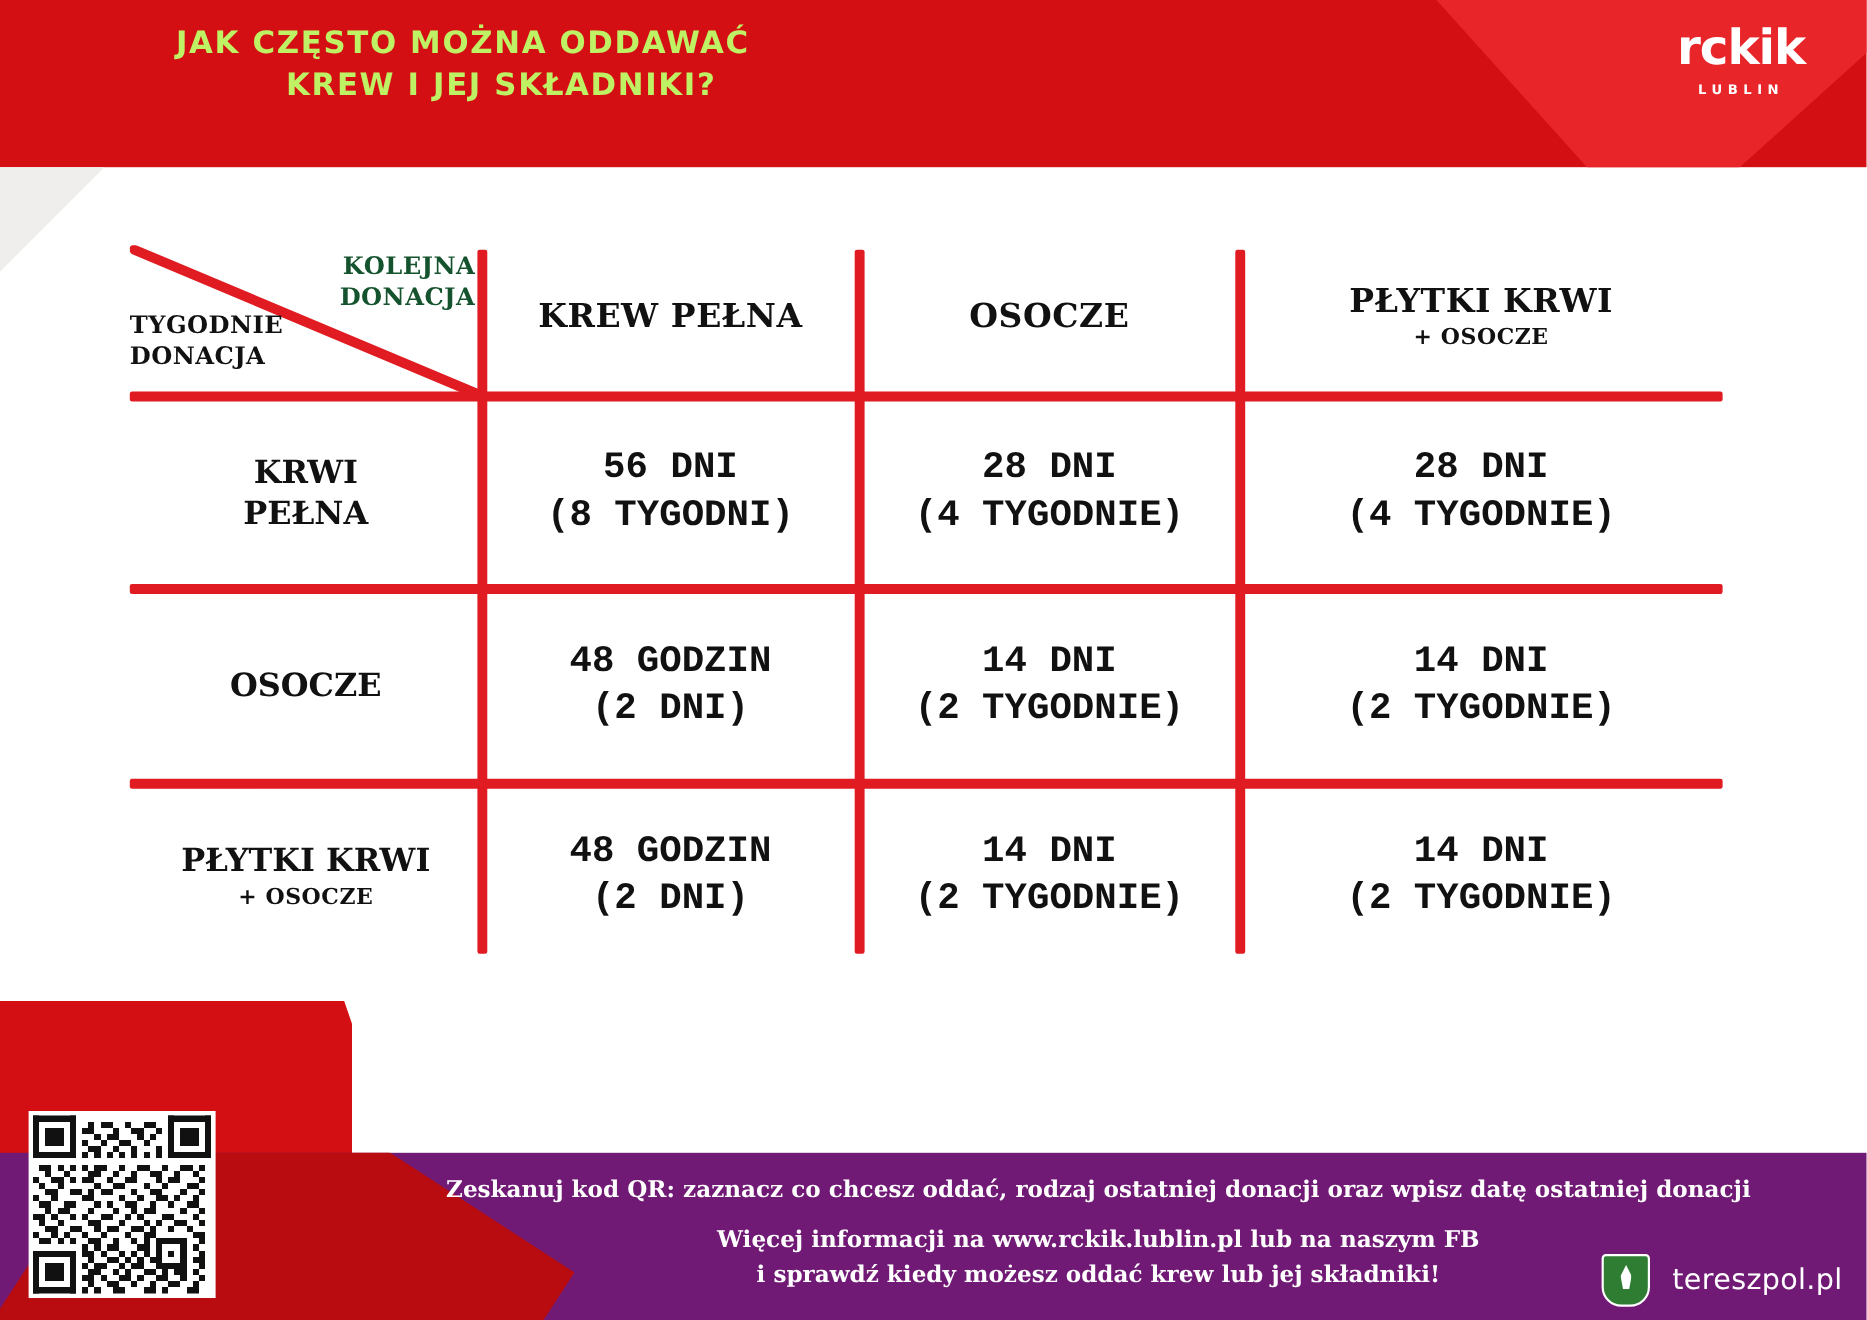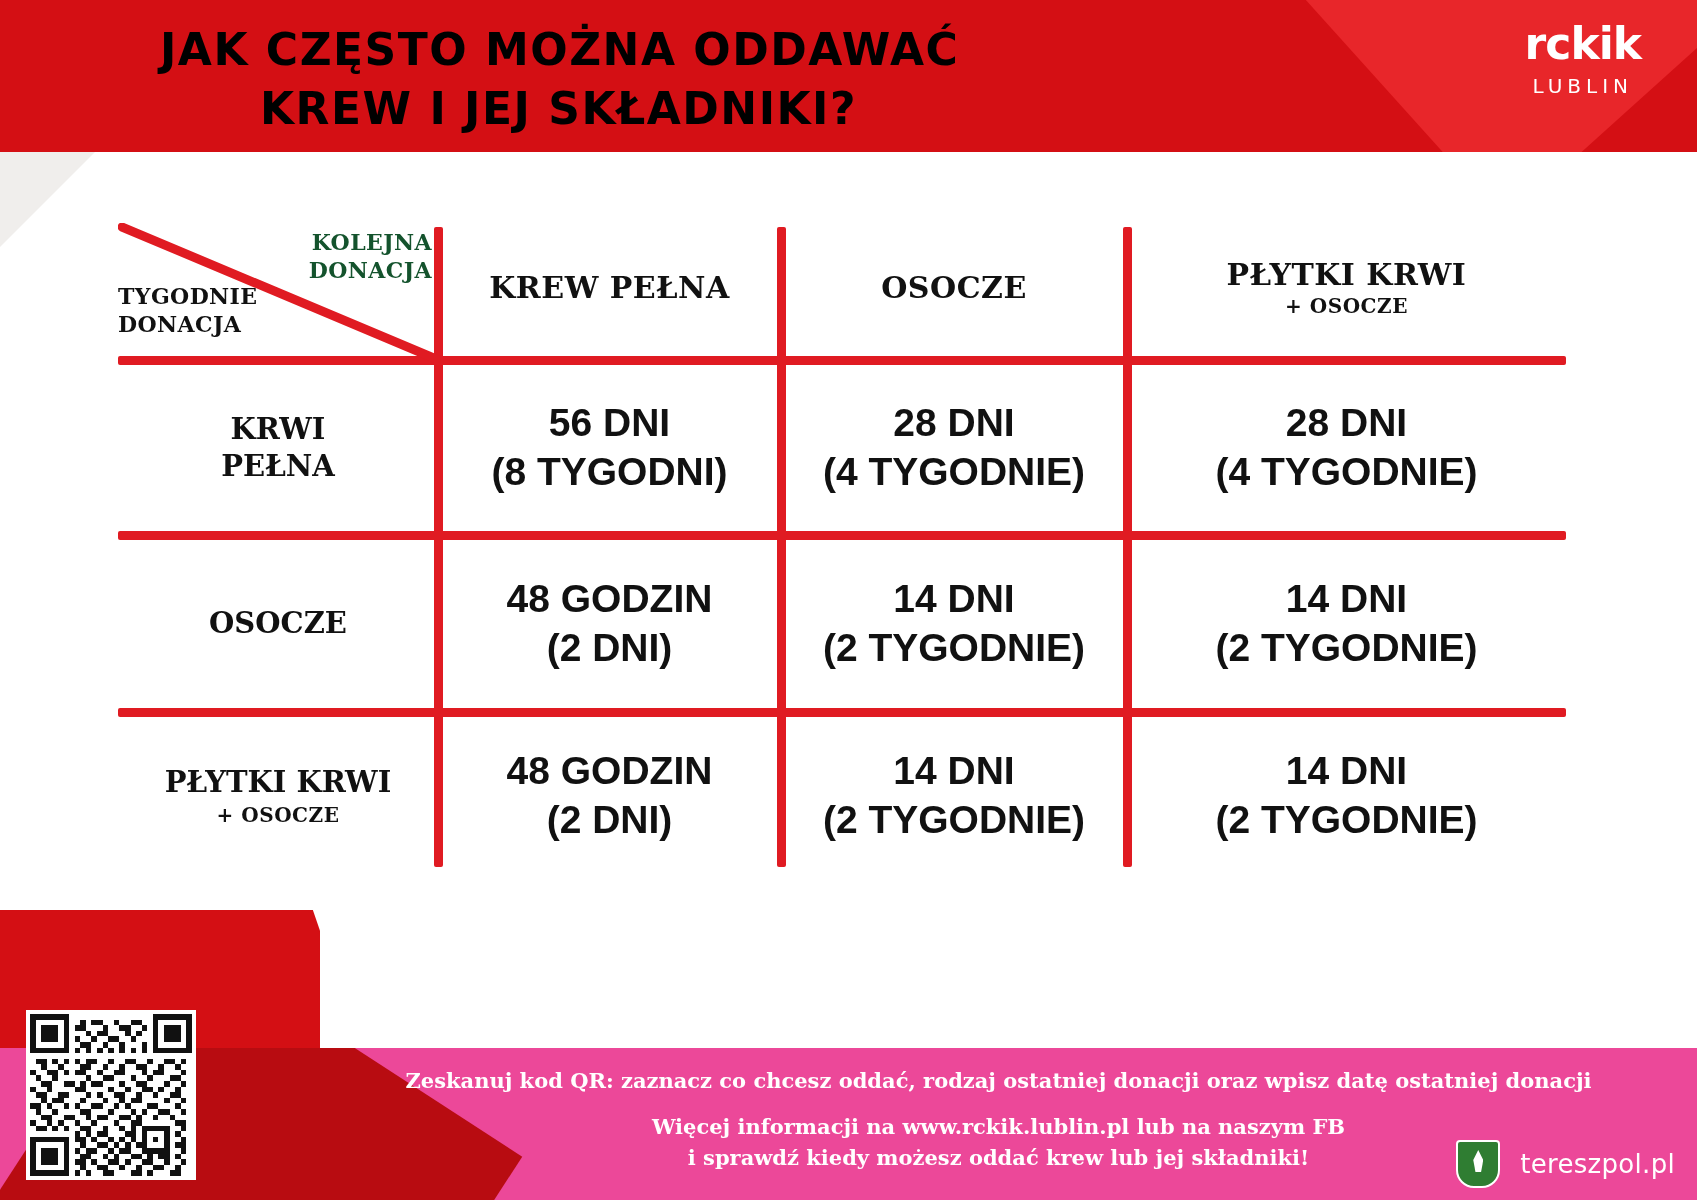--- a/index.html
+++ b/index.html
@@ -36,23 +36,23 @@
   }
   .title-block {
     position: absolute;
     left: 160px;
     top: 20px;
     z-index: 3;
   }
   .title-line {
     font-family: "DejaVu Sans", sans-serif;
     font-weight: bold;
-    font-size: 44px;
+    font-size: 28px;
     letter-spacing: 1.5px;
-    color: #000000;
+    color: #bef264;
     line-height: 1.35;
     white-space: nowrap;
   }
   .title-line.l2 { margin-left: 100px; }
 
   
   .logo {
     position: absolute;
     right: 56px;
     top: 22px;
@@ -64,22 +64,22 @@
     font-family: "DejaVu Sans", sans-serif;
     font-weight: bold;
     font-size: 44px;
     letter-spacing: -1px;
     line-height: 1;
     position: relative;
     display: inline-block;
   }
   .logo-sub {
     font-family: "DejaVu Sans", sans-serif;
-    font-weight: normal;
-    font-size: 20px;
+    font-weight: bold;
+    font-size: 12px;
     letter-spacing: 5px;
     margin-top: 8px;
   }
 
   
   .corner-left-top {
     position: absolute;
     left: 0; top: 152px;
     width: 0; height: 0;
     border-left: 95px solid #f0eeec;
@@ -133,23 +133,23 @@
     font-size: 30px;
     letter-spacing: 0.5px;
   }
   .cell.rowhead {
     font-family: "DejaVu Serif", serif;
     font-weight: bold;
     font-size: 29px;
     line-height: 1.25;
   }
   .cell.value {
-    font-family: Liberation Sans, sans-serif;
-    font-weight: bold;
-    font-size: 39px;
+    font-family: Liberation Mono, monospace;
+    font-weight: bold;
+    font-size: 34px;
     line-height: 1.25;
   }
   .sub {
     font-family: "DejaVu Serif", serif;
     font-weight: bold;
     font-size: 20px;
     letter-spacing: 0.5px;
     margin-top: 2px;
   }
   .corner-cell {
@@ -202,21 +202,21 @@
     pointer-events: none;
   }
 
   
   .bottom-band {
     position: absolute;
     left: 0;
     bottom: 0;
     width: 1697px;
     height: 152px;
-    background: #ec4899;
+    background: #701a75;
     overflow: hidden;
   }
   .bottom-band .diag-dark {
     position: absolute;
     left: 170px;
     top: -120px;
     width: 420px;
     height: 420px;
     background: #b80c11;
     transform: rotate(33deg);

